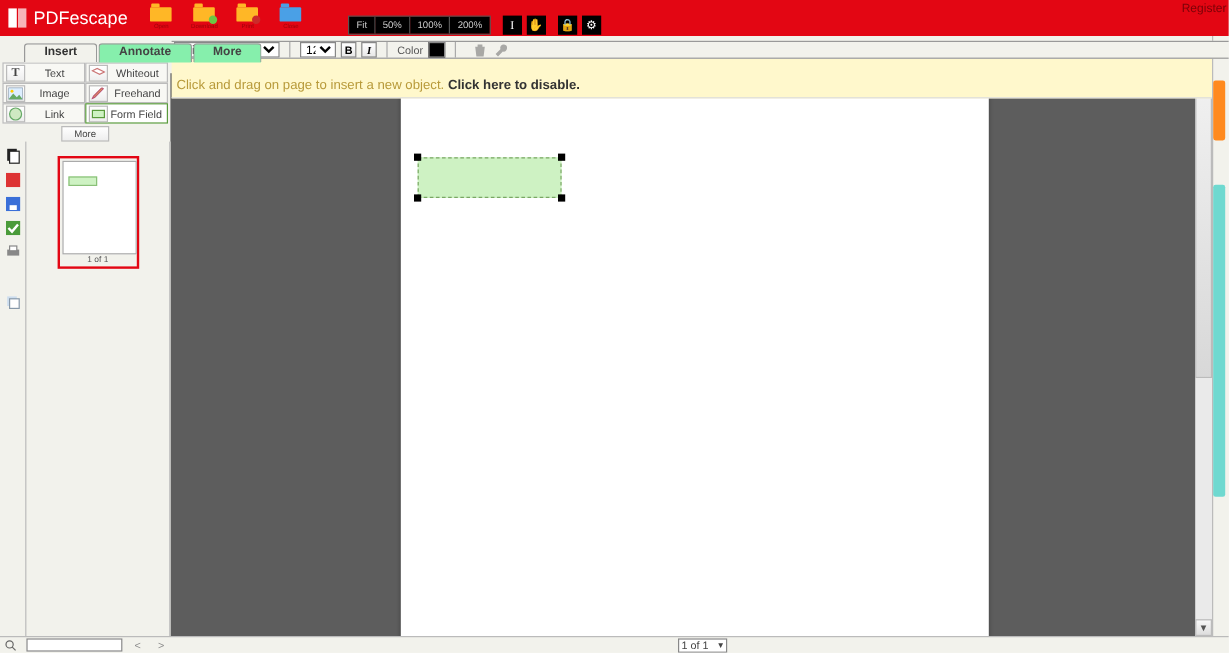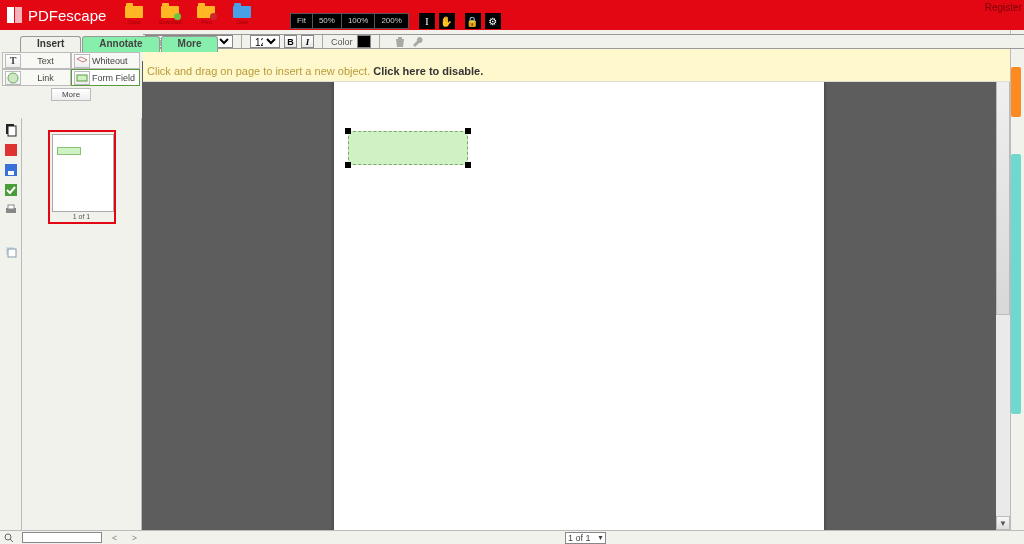--- a/index.html
+++ b/index.html
@@ -176,21 +176,41 @@
     <div class="tcell">
         <div class="ic" style="font-family:serif;font-weight:bold">T</div>
         <span style="flex:1;text-align:center">Text</span>
       </div>
     <div class="tcell">
         <div class="ic">
           <svg width="12" height="10" viewBox="0 0 12 10">
             <path d="M1 3l4-2 6 3-4 2z" fill="#fff" stroke="#c77"></path>
           </svg>
         </div>
-        <span style="flex:1;">Whiteout</span>
+        <span style="flex:1;text-align:center">Whiteout</span>
+      </div>
+  </div>
+  <div class="trow">
+    <div class="tcell">
+        <div class="ic">
+          <svg width="12" height="10" viewBox="0 0 12 10">
+            <rect x="0" y="0" width="12" height="10" fill="#def" stroke="#89a"></rect>
+            <circle cx="3" cy="3" r="1.2" fill="#fc0"></circle>
+            <path d="M0 10l4-5 3 3 2-2 3 4z" fill="#6a6"></path>
+          </svg>
+        </div>
+        <span style="flex:1;text-align:center">Image</span>
+      </div>
+    <div class="tcell">
+        <div class="ic">
+          <svg width="12" height="10" viewBox="0 0 12 10">
+            <path d="M1 9l2-1 7-7-1-1-7 7z" fill="#f4b642" stroke="#b57"></path>
+          </svg>
+        </div>
+        <span style="flex:1;text-align:center">Freehand</span>
       </div>
   </div>
   <div class="trow">
     <div class="tcell">
         <div class="ic">
           <svg width="12" height="12" viewBox="0 0 12 12">
             <circle cx="6" cy="6" r="5" fill="#cfe9c2" stroke="#6a6"></circle>
           </svg>
         </div>
         <span style="flex:1;text-align:center">Link</span>

